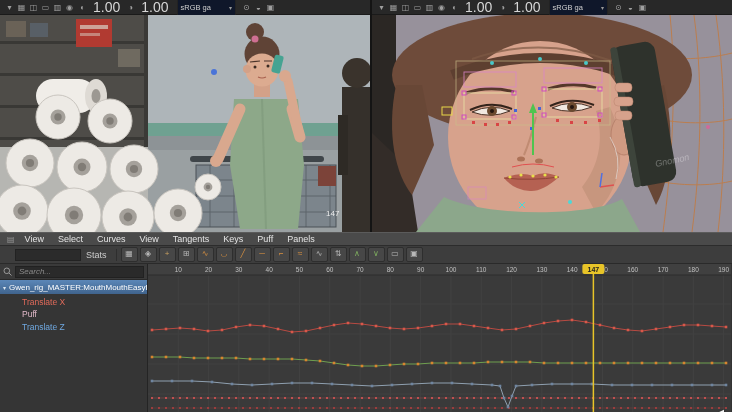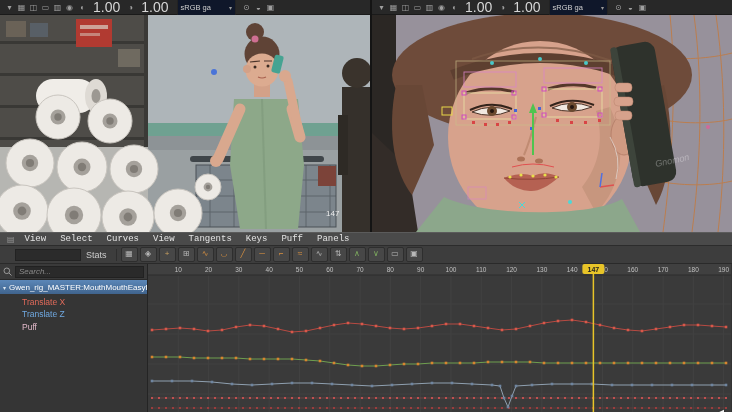--- a/index.html
+++ b/index.html
@@ -335,21 +335,21 @@
             <rect x="96" y="172" width="18" height="12" stroke="#d884c8" opacity="0.6"></rect>
           </g>
           <text x="284" y="152" font-size="9" font-style="italic" fill="#ffffff" opacity="0.3" transform="rotate(-12 284 152)">Gnomon</text>
         </svg>
       </div>
     </div>
   </div>
 
   <div class="menubar">
     <span class="mb-icon">▤</span>
-    <div id="menubar-items" style="display:flex;font-family:Liberation Mono, monospace;">
+    <div id="menubar-items" style="display:flex;">
         <div class="menu-item">View</div>
         <div class="menu-item">Select</div>
         <div class="menu-item">Curves</div>
         <div class="menu-item">View</div>
         <div class="menu-item">Tangents</div>
         <div class="menu-item">Keys</div>
         <div class="menu-item">Puff</div>
         <div class="menu-item">Panels</div>
       </div>
   </div>
@@ -387,25 +387,25 @@
         </svg>
         <input class="search-input" placeholder="Search..." style="">
       </div>
       <div class="ch-root">
         <span class="tri">▾</span>
         <span>Gwen_rig_MASTER:MouthMouthEasyRT</span>
       </div>
       <div class="ch-row" style="color: rgb(224, 106, 90); align-items: flex-end;">
         <span>Translate X</span>
       </div>
+      <div class="ch-row" style="color: rgb(224, 184, 200);">
+        <span>Puff</span>
+      </div>
       <div class="ch-row" style="color: rgb(111, 168, 224);">
         <span>Translate Z</span>
-      </div>
-      <div class="ch-row" style="color: rgb(224, 184, 200);">
-        <span>Puff</span>
       </div>
     </div>
     <div class="graph-wrap">
       <svg id="graph-svg" width="583" height="148" viewBox="0 0 583 148">
           <rect x="0" y="0" width="583" height="148" fill="#3a3a3a"></rect>
           <rect x="0" y="0" width="583" height="11" fill="#404040"></rect>
           <line x1="30.27" y1="11" x2="30.27" y2="148" stroke="#424242"></line>
           <line x1="60.56999999999999" y1="11" x2="60.56999999999999" y2="148" stroke="#424242"></line>
           <line x1="90.86999999999999" y1="11" x2="90.86999999999999" y2="148" stroke="#424242"></line>
           <line x1="121.16999999999999" y1="11" x2="121.16999999999999" y2="148" stroke="#424242"></line>

